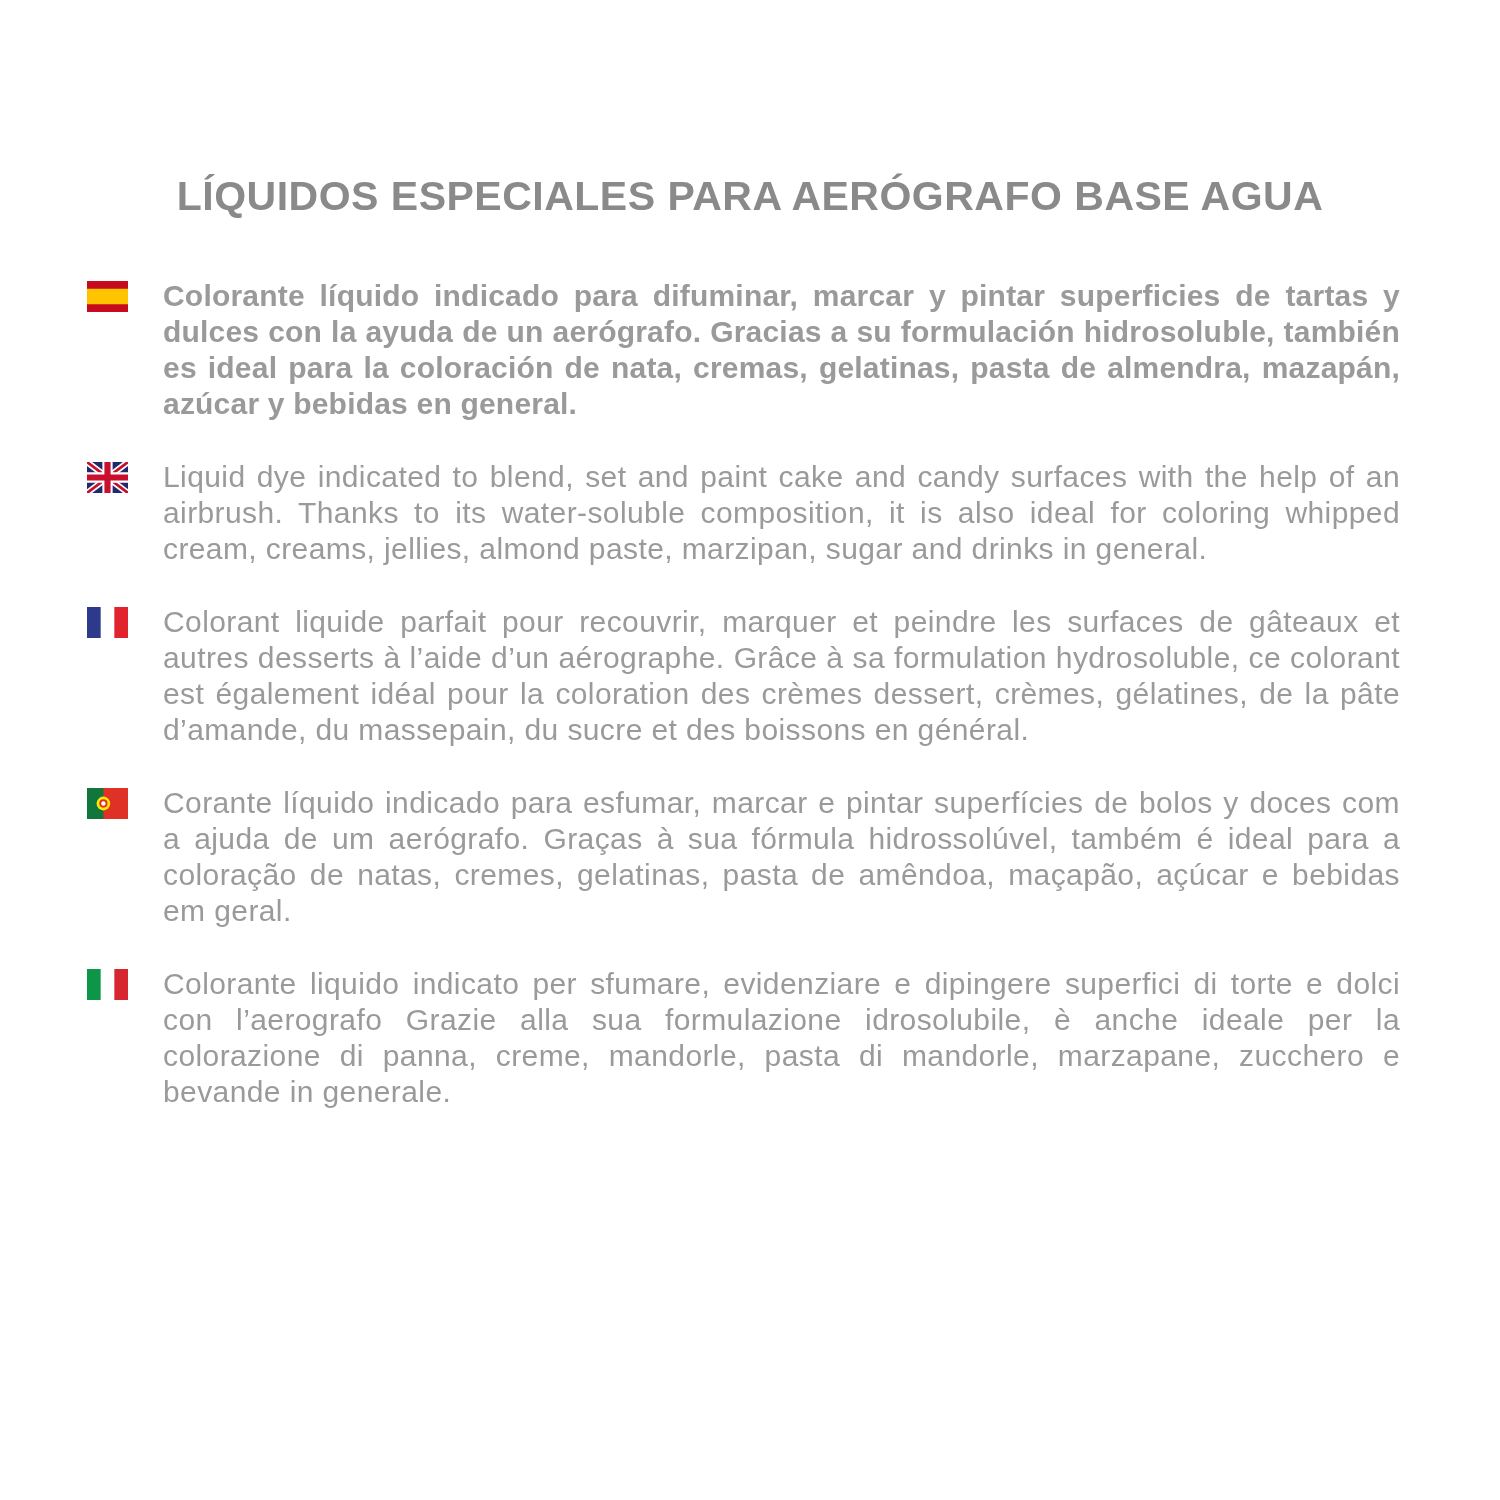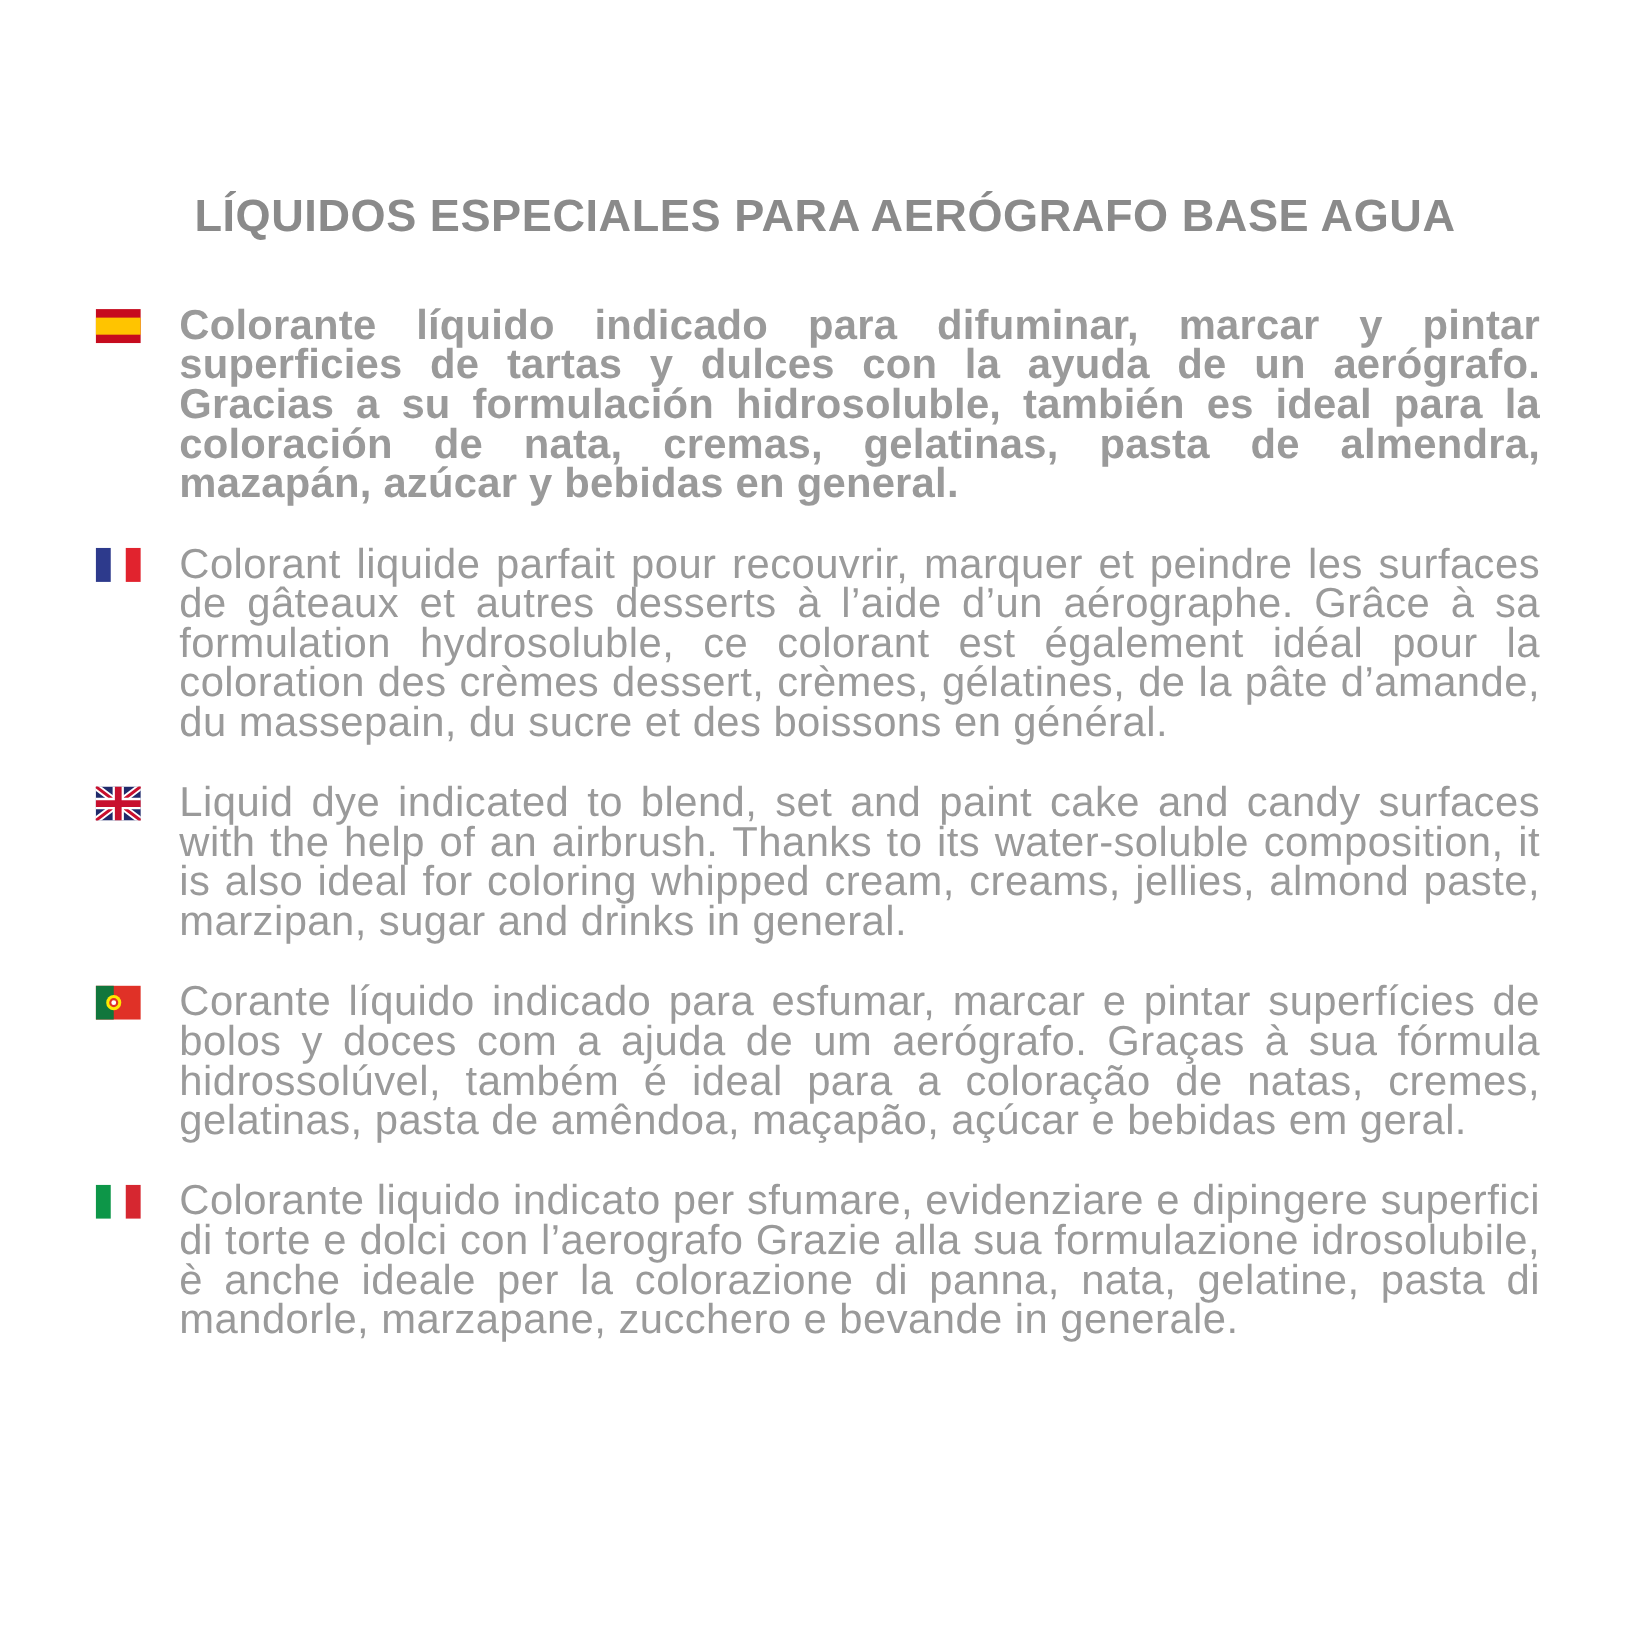--- a/index.html
+++ b/index.html
@@ -59,21 +59,21 @@
     line-height: 0;
   }
   .flag svg {
     width: 41px;
     height: 31px;
     display: block;
   }
   .ptext {
     flex: 1;
     margin: 0;
-    font-size: 38px;
+    font-size: 30px;
     line-height: 36px;
     letter-spacing: 0.4px;
     color: var(--c-body);
     text-align: justify;
     text-justify: inter-word;
   }
   .row.bold .ptext {
     font-weight: 700;
     letter-spacing: 0.2px;
   }
@@ -90,39 +90,39 @@
             <rect width="60" height="45" fill="#c60b1e"></rect>
             <rect y="11.25" width="60" height="22.5" fill="#ffc400"></rect>
           </svg>
         </span>
     <p class="ptext">Colorante líquido indicado para difuminar, marcar y pintar superficies de tartas y dulces con la ayuda de un aerógrafo. Gracias a su formulación hidrosoluble, también es ideal para la coloración de nata, cremas, gelatinas, pasta de almendra, mazapán, azúcar y bebidas en general.</p>
   </div>
 
   <div class="row">
     <span class="flag">
           <svg viewBox="0 0 60 45" preserveAspectRatio="none">
-            <rect width="60" height="45" fill="#ffffff"></rect>
-            <rect width="20" height="45" fill="#2d3a8c"></rect>
-            <rect x="40" width="20" height="45" fill="#e1232e"></rect>
-          </svg>
-        </span>
-    <p class="ptext">Colorant liquide parfait pour recouvrir, marquer et peindre les surfaces de gâteaux et autres desserts à l’aide d’un aérographe. Grâce à sa formulation hydrosoluble, ce colorant est également idéal pour la coloration des crèmes dessert, crèmes, gélatines, de la pâte d’amande, du massepain, du sucre et des boissons en général.</p>
-  </div>
-
-  <div class="row">
-    <span class="flag">
-          <svg viewBox="0 0 60 45" preserveAspectRatio="none">
             <rect width="60" height="45" fill="#1f2a6b"></rect>
             <path d="M0,0 L60,45 M60,0 L0,45" stroke="#ffffff" stroke-width="9"></path>
             <path d="M0,0 L60,45 M60,0 L0,45" stroke="#c8102e" stroke-width="4"></path>
             <path d="M30,0 V45 M0,22.5 H60" stroke="#ffffff" stroke-width="15"></path>
             <path d="M30,0 V45 M0,22.5 H60" stroke="#c8102e" stroke-width="9"></path>
           </svg>
         </span>
     <p class="ptext">Liquid dye indicated to blend, set and paint cake and candy surfaces with the help of an airbrush. Thanks to its water-soluble composition, it is also ideal for coloring whipped cream, creams, jellies, almond paste, marzipan, sugar and drinks in general.</p>
+  </div>
+
+  <div class="row">
+    <span class="flag">
+          <svg viewBox="0 0 60 45" preserveAspectRatio="none">
+            <rect width="60" height="45" fill="#ffffff"></rect>
+            <rect width="20" height="45" fill="#2d3a8c"></rect>
+            <rect x="40" width="20" height="45" fill="#e1232e"></rect>
+          </svg>
+        </span>
+    <p class="ptext">Colorant liquide parfait pour recouvrir, marquer et peindre les surfaces de gâteaux et autres desserts à l’aide d’un aérographe. Grâce à sa formulation hydrosoluble, ce colorant est également idéal pour la coloration des crèmes dessert, crèmes, gélatines, de la pâte d’amande, du massepain, du sucre et des boissons en général.</p>
   </div>
 
   <div class="row">
     <span class="flag">
           <svg viewBox="0 0 60 45" preserveAspectRatio="none">
             <rect width="60" height="45" fill="#e03127"></rect>
             <rect width="24" height="45" fill="#11763c"></rect>
             <circle cx="24" cy="22.5" r="10" fill="#ffe900"></circle>
             <circle cx="24" cy="22.5" r="6" fill="#e03127"></circle>
             <circle cx="24" cy="22.5" r="3.2" fill="#ffffff"></circle>
@@ -132,16 +132,16 @@
   </div>
 
   <div class="row">
     <span class="flag">
           <svg viewBox="0 0 60 45" preserveAspectRatio="none">
             <rect width="60" height="45" fill="#ffffff"></rect>
             <rect width="20" height="45" fill="#0d9648"></rect>
             <rect x="40" width="20" height="45" fill="#d62730"></rect>
           </svg>
         </span>
-    <p class="ptext">Colorante liquido indicato per sfumare, evidenziare e dipingere superfici di torte e dolci con l’aerografo Grazie alla sua formulazione idrosolubile, è anche ideale per la colorazione di panna, nata, gelatine, pasta di mandorle, marzapane, zucchero e bevande in generale.</p>
+    <p class="ptext">Colorante liquido indicato per sfumare, evidenziare e dipingere superfici di torte e dolci con l’aerografo Grazie alla sua formulazione idrosolubile, è anche ideale per la colorazione di panna, creme, mandorle, pasta di mandorle, marzapane, zucchero e bevande in generale.</p>
   </div>
 </div>
 </div>
 
 </body></html>

